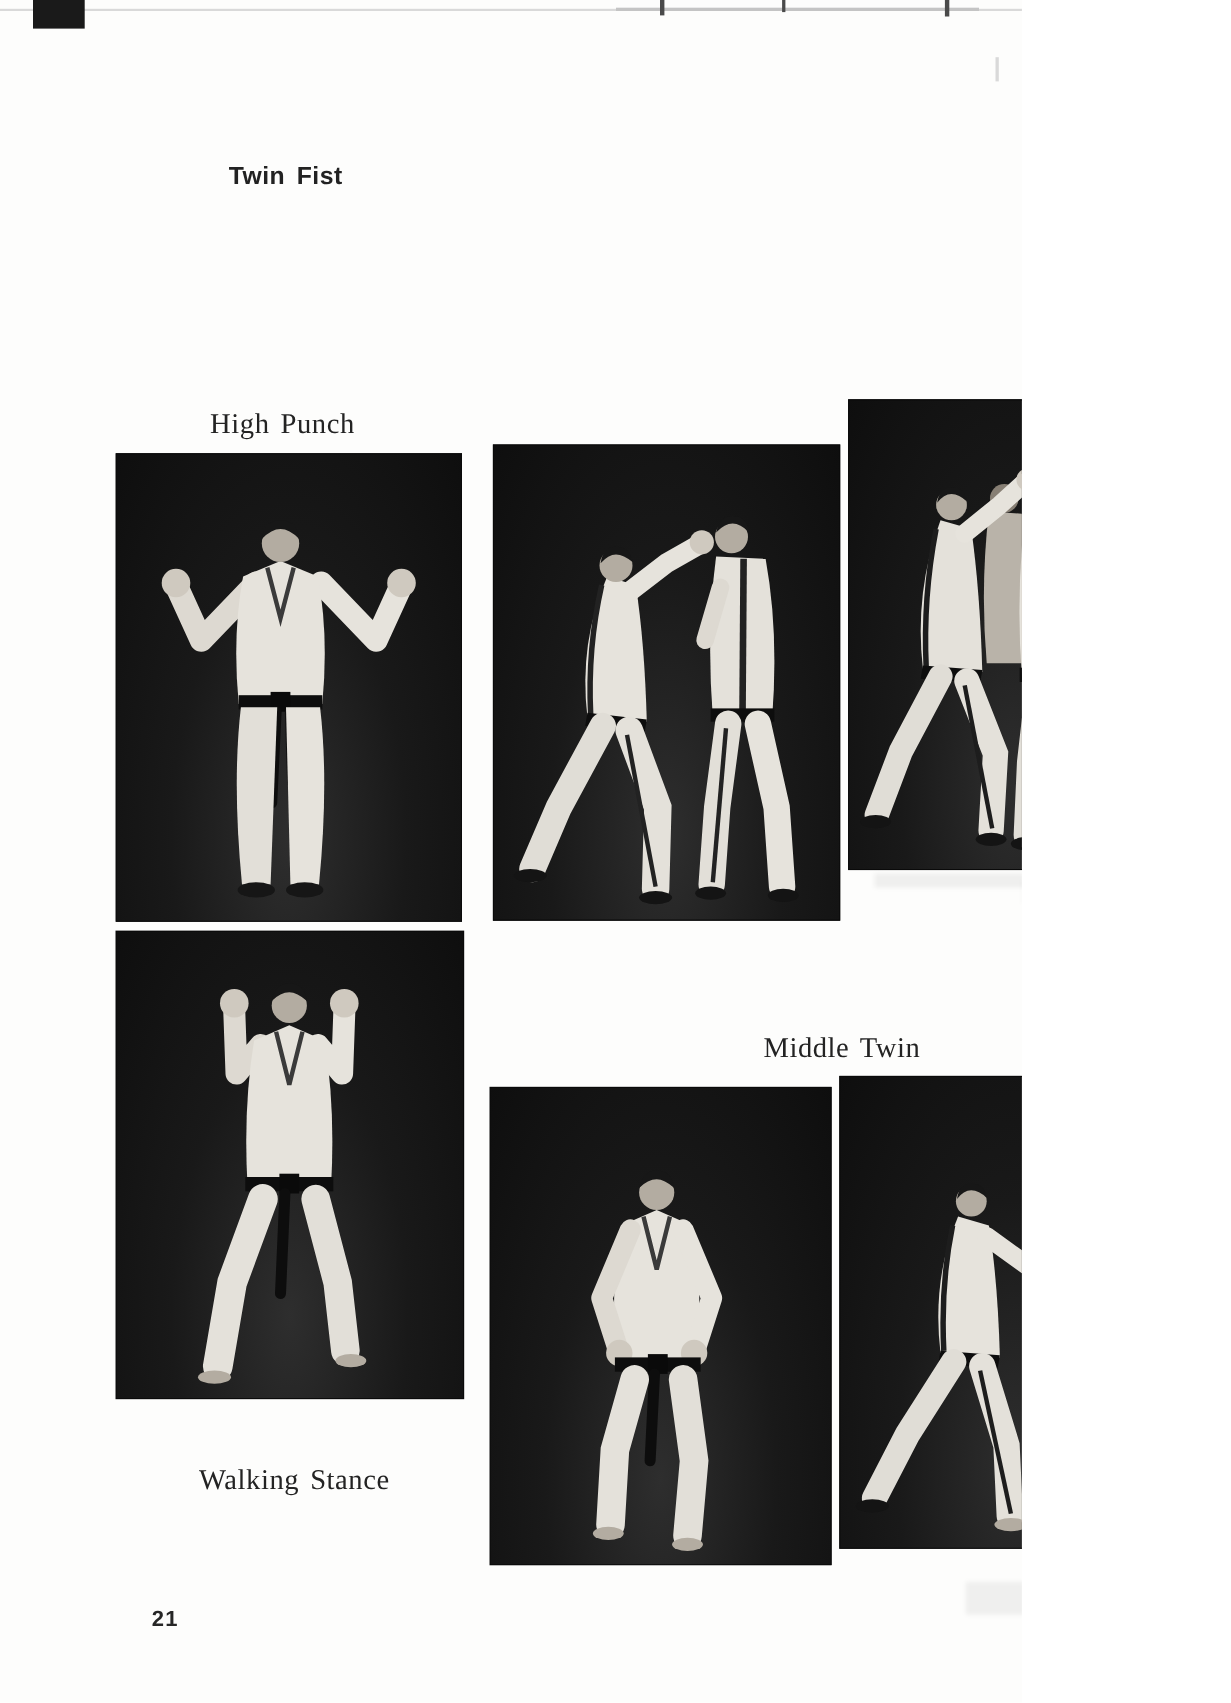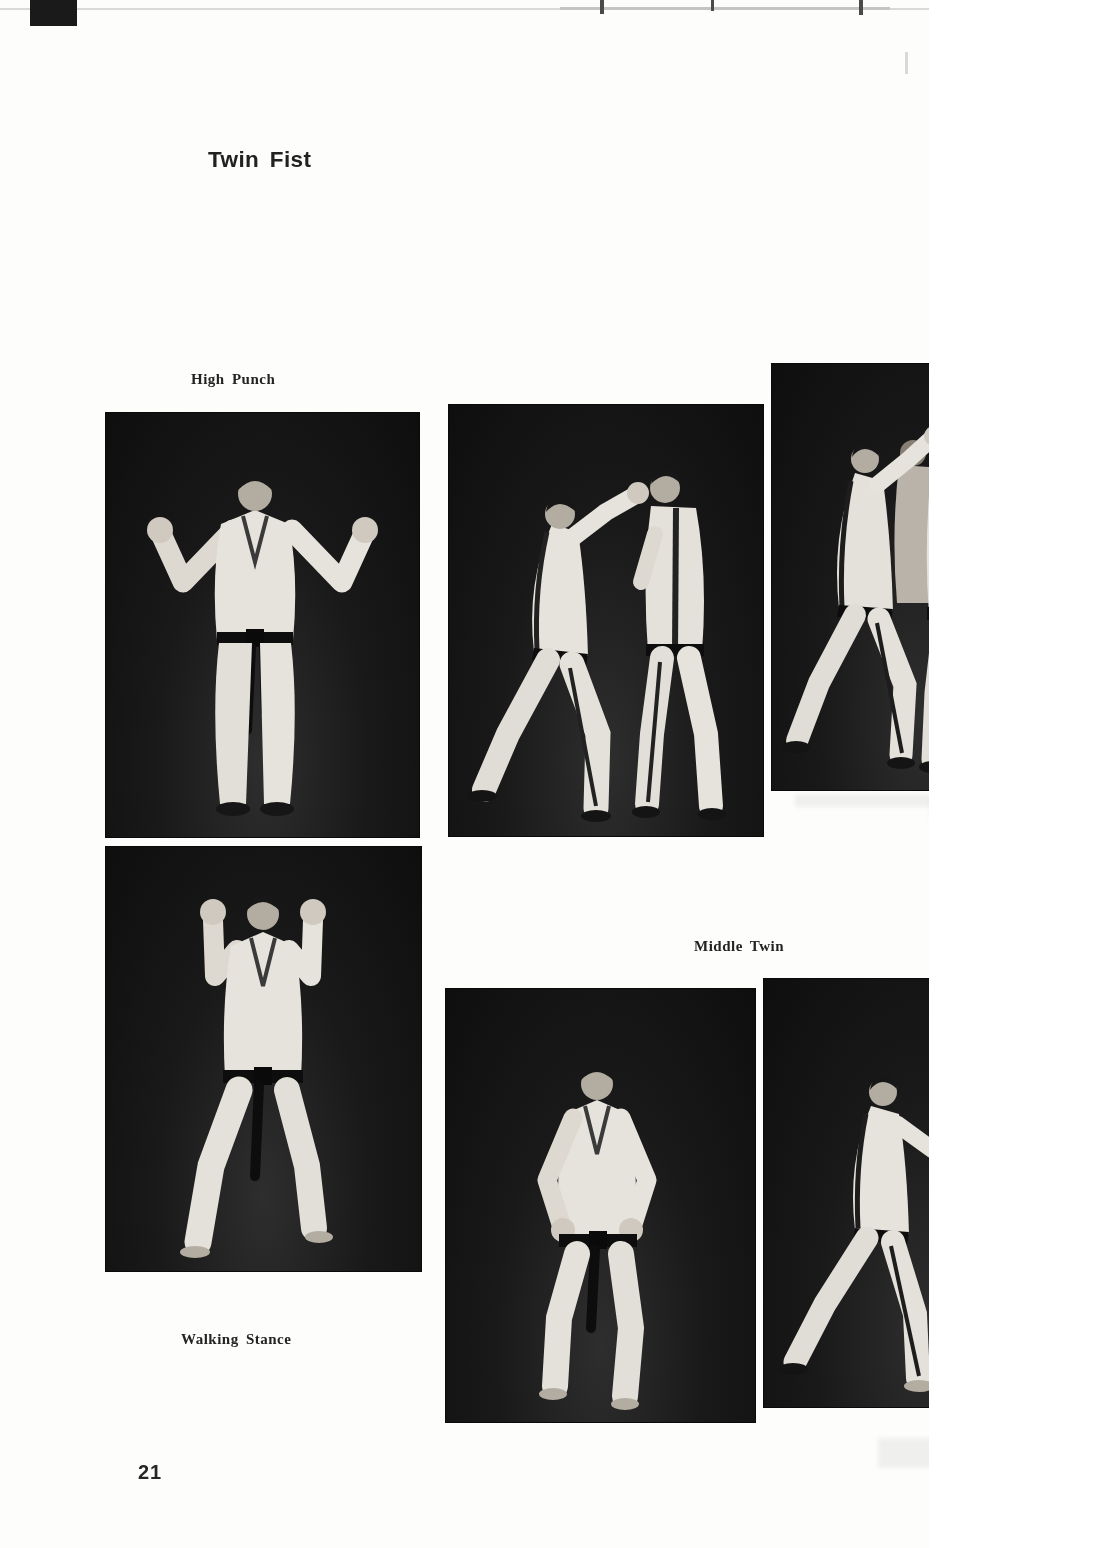--- a/index.html
+++ b/index.html
@@ -14,21 +14,21 @@
     font-size:22.5px;font-weight:bold;letter-spacing:.4px;color:#222;
     word-spacing:4px;
   }
   .bodytext{
     left:207px;top:186px;width:786px;
     font-size:21px;line-height:27.6px;text-align:justify;color:#2a2a2a;
   }
   .bodytext p{margin:0;text-indent:52px;}
   .caption{
     font-family:"Liberation Serif","DejaVu Serif",serif;
-    font-size:15px;font-weight:bold;letter-spacing:.5px;color:#232323;
+    font-size:26px;font-weight:normal;letter-spacing:.5px;color:#232323;
     word-spacing:3px;
   }
   .pagenum{font-size:20px;font-weight:bold;color:#262626;letter-spacing:1px;}
   .photo{
     background:radial-gradient(ellipse at 50% 82%, #2e2e2e 0%, #191919 48%, #0e0e0e 100%);
     box-shadow:0 0 0 1px #0a0a0a inset;
   }
   .photo svg{display:block;width:100%;height:100%;}
   .artifact{background:#d9d9d9;}
   .tick{background:#4a4a4a;}

